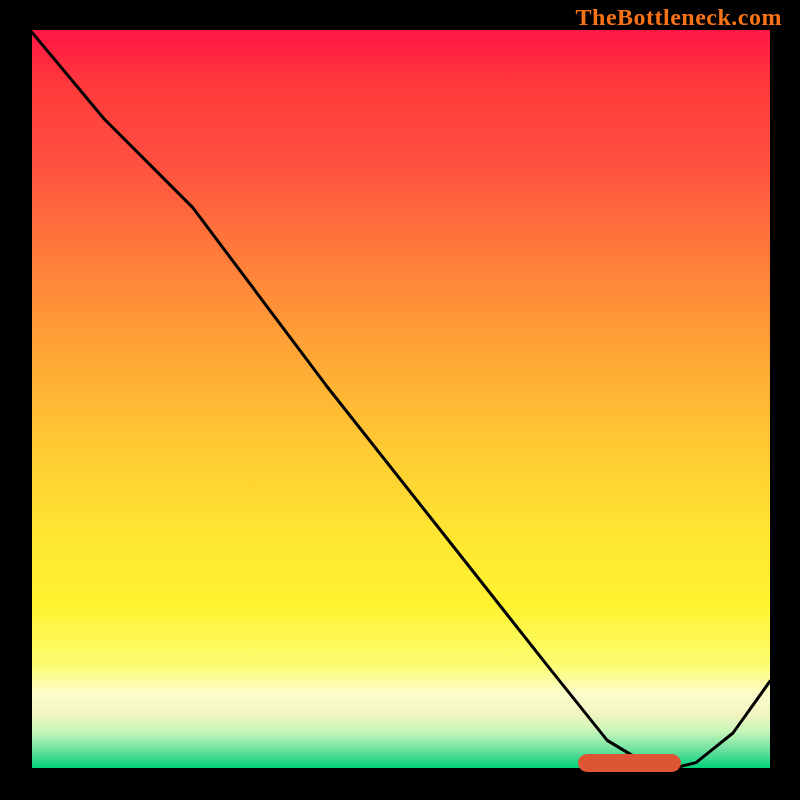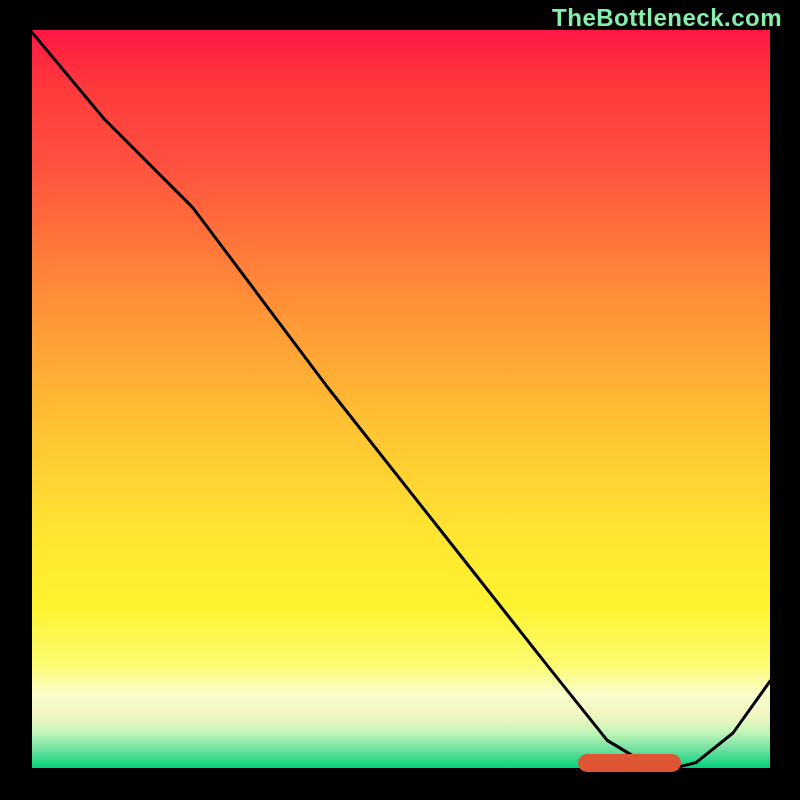--- a/index.html
+++ b/index.html
@@ -13,22 +13,22 @@
   .container {
     position: relative;
     width: 800px;
     height: 800px;
     background: #000;
   }
   .watermark {
     position: absolute;
     top: 4px;
     right: 18px;
-    color: #86efac;
-    font-family: Liberation Sans, sans-serif;
+    color: #f97316;
+    font-family: Liberation Serif, serif;
     font-size: 24px;
     font-weight: bold;
     letter-spacing: 0.5px;
     z-index: 10;
   }
   .plot-area {
     position: absolute;
     left: 30px;
     top: 30px;
     width: 740px;

